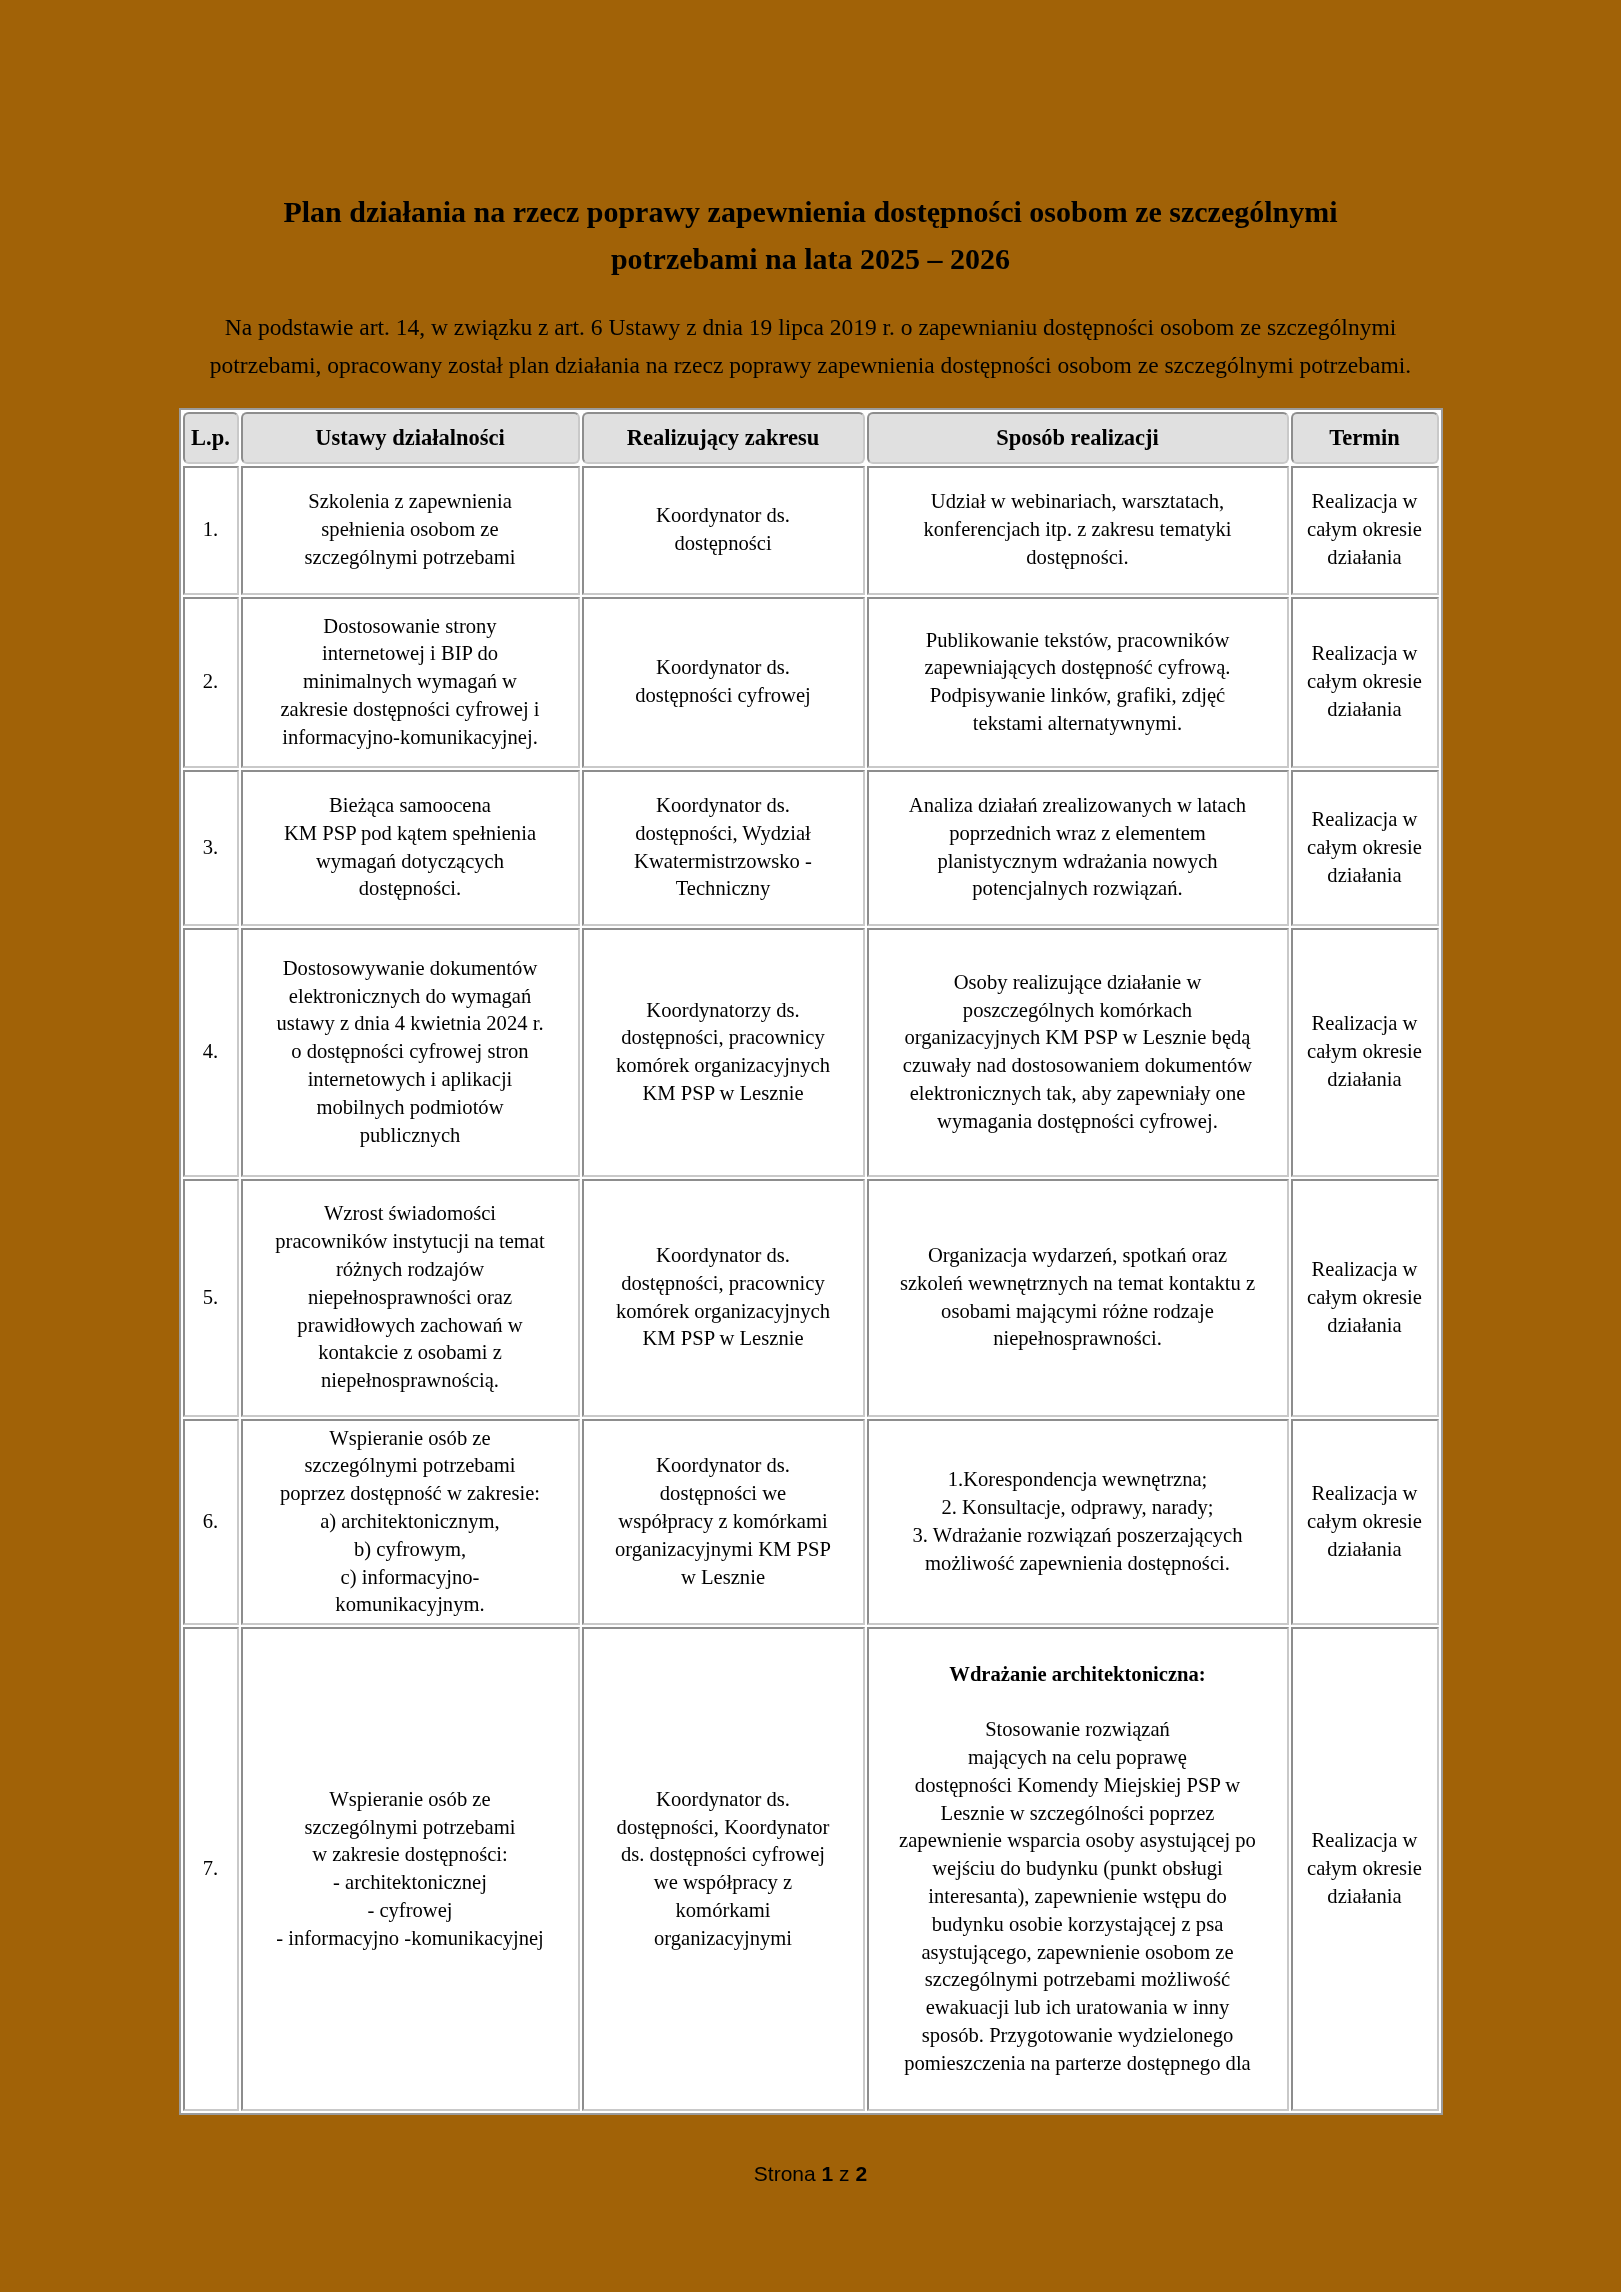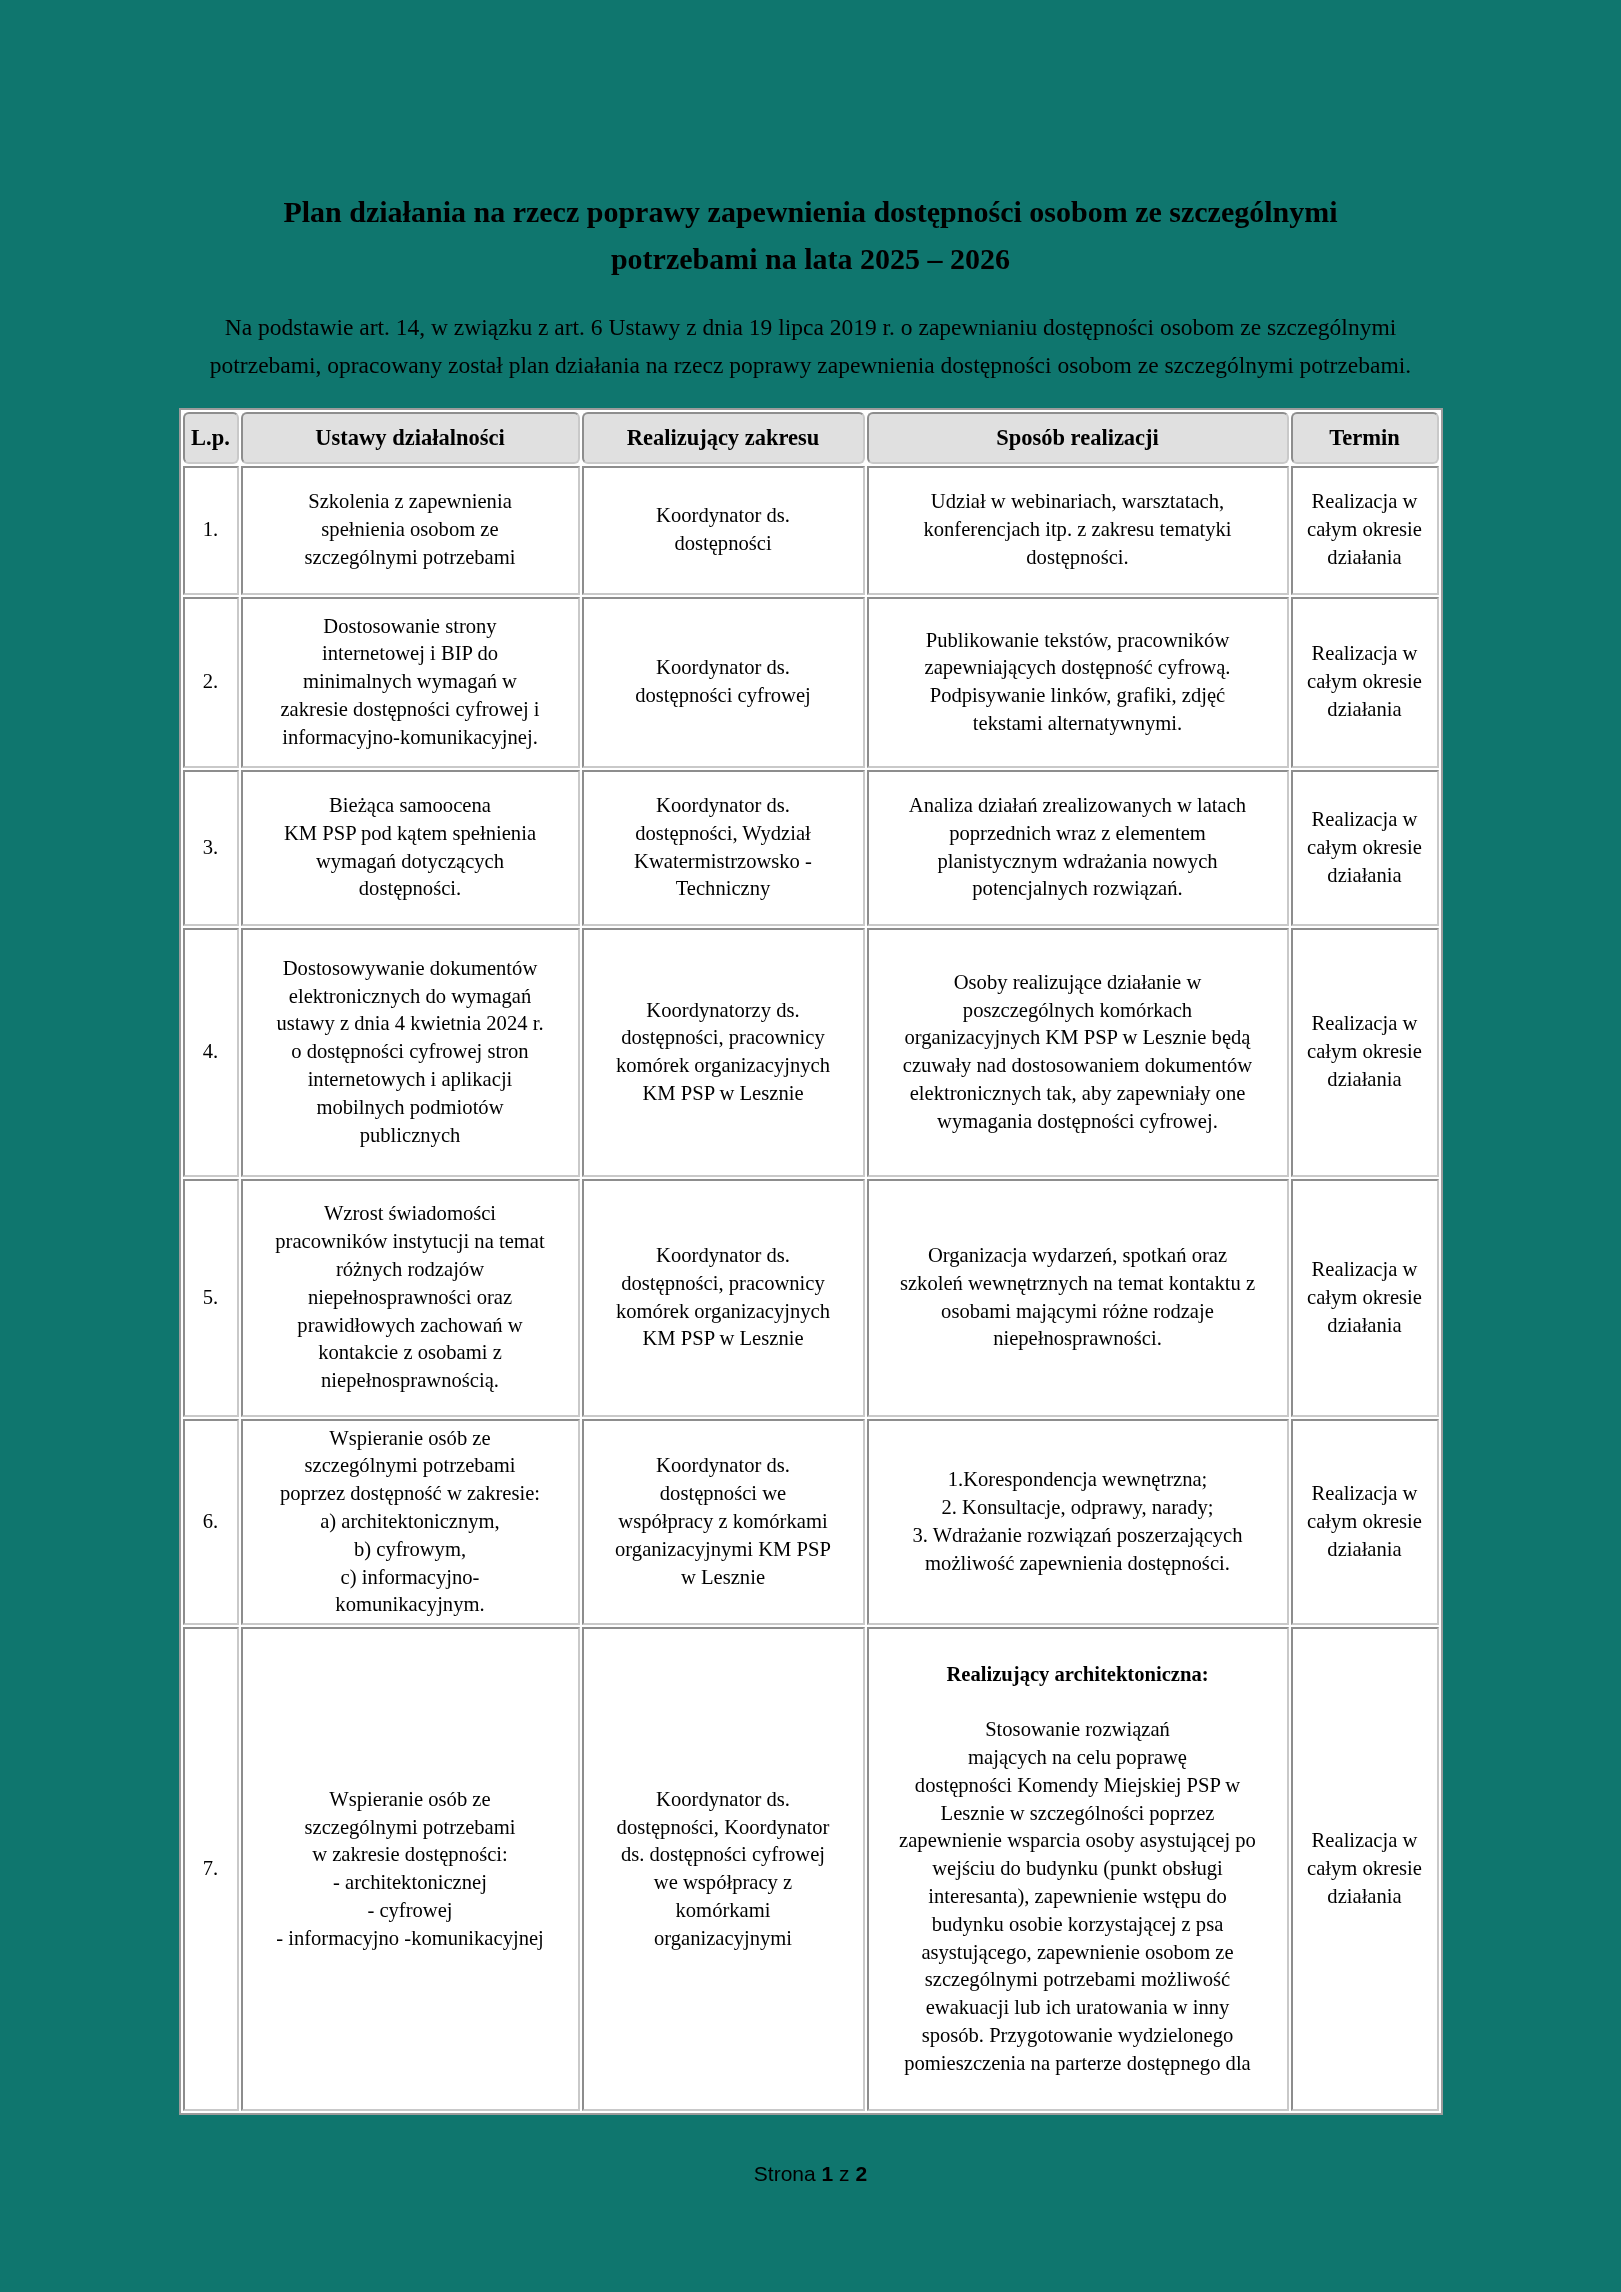--- a/index.html
+++ b/index.html
@@ -1,21 +1,21 @@
 <!DOCTYPE html>
 <html lang="pl"><head>
 <meta charset="utf-8">
 <style>
   html, body { margin: 0; padding: 0; background: #ffffff; }
   .page {
     position: relative;
     width: 1621px;
     height: 2293px;
     margin: 0 auto;
-    background: #0f766e;
+    background: #a16207;
     color: #000000;
     font-family: "Liberation Serif", serif;
     overflow: hidden;
     box-sizing: border-box;
     padding-top: 189px;
   }
   .doc-title {
     margin: 0 auto;
     max-width: 1206px;
     font-size: 30px;
@@ -230,21 +230,21 @@
 - architektonicznej
 - cyfrowej
 - informacyjno -komunikacyjnej</td>
         <td>Koordynator ds.
 dostępności, Koordynator
 ds. dostępności cyfrowej
 we współpracy z
 komórkami
 organizacyjnymi</td>
         <td>
-          <div class="sposob-heading">Realizujący architektoniczna:</div>
+          <div class="sposob-heading">Wdrażanie architektoniczna:</div>
           <div>Stosowanie rozwiązań
 mających na celu poprawę
 dostępności Komendy Miejskiej PSP w
 Lesznie w szczególności poprzez
 zapewnienie wsparcia osoby asystującej po
 wejściu do budynku (punkt obsługi
 interesanta), zapewnienie wstępu do
 budynku osobie korzystającej z psa
 asystującego, zapewnienie osobom ze
 szczególnymi potrzebami możliwość

